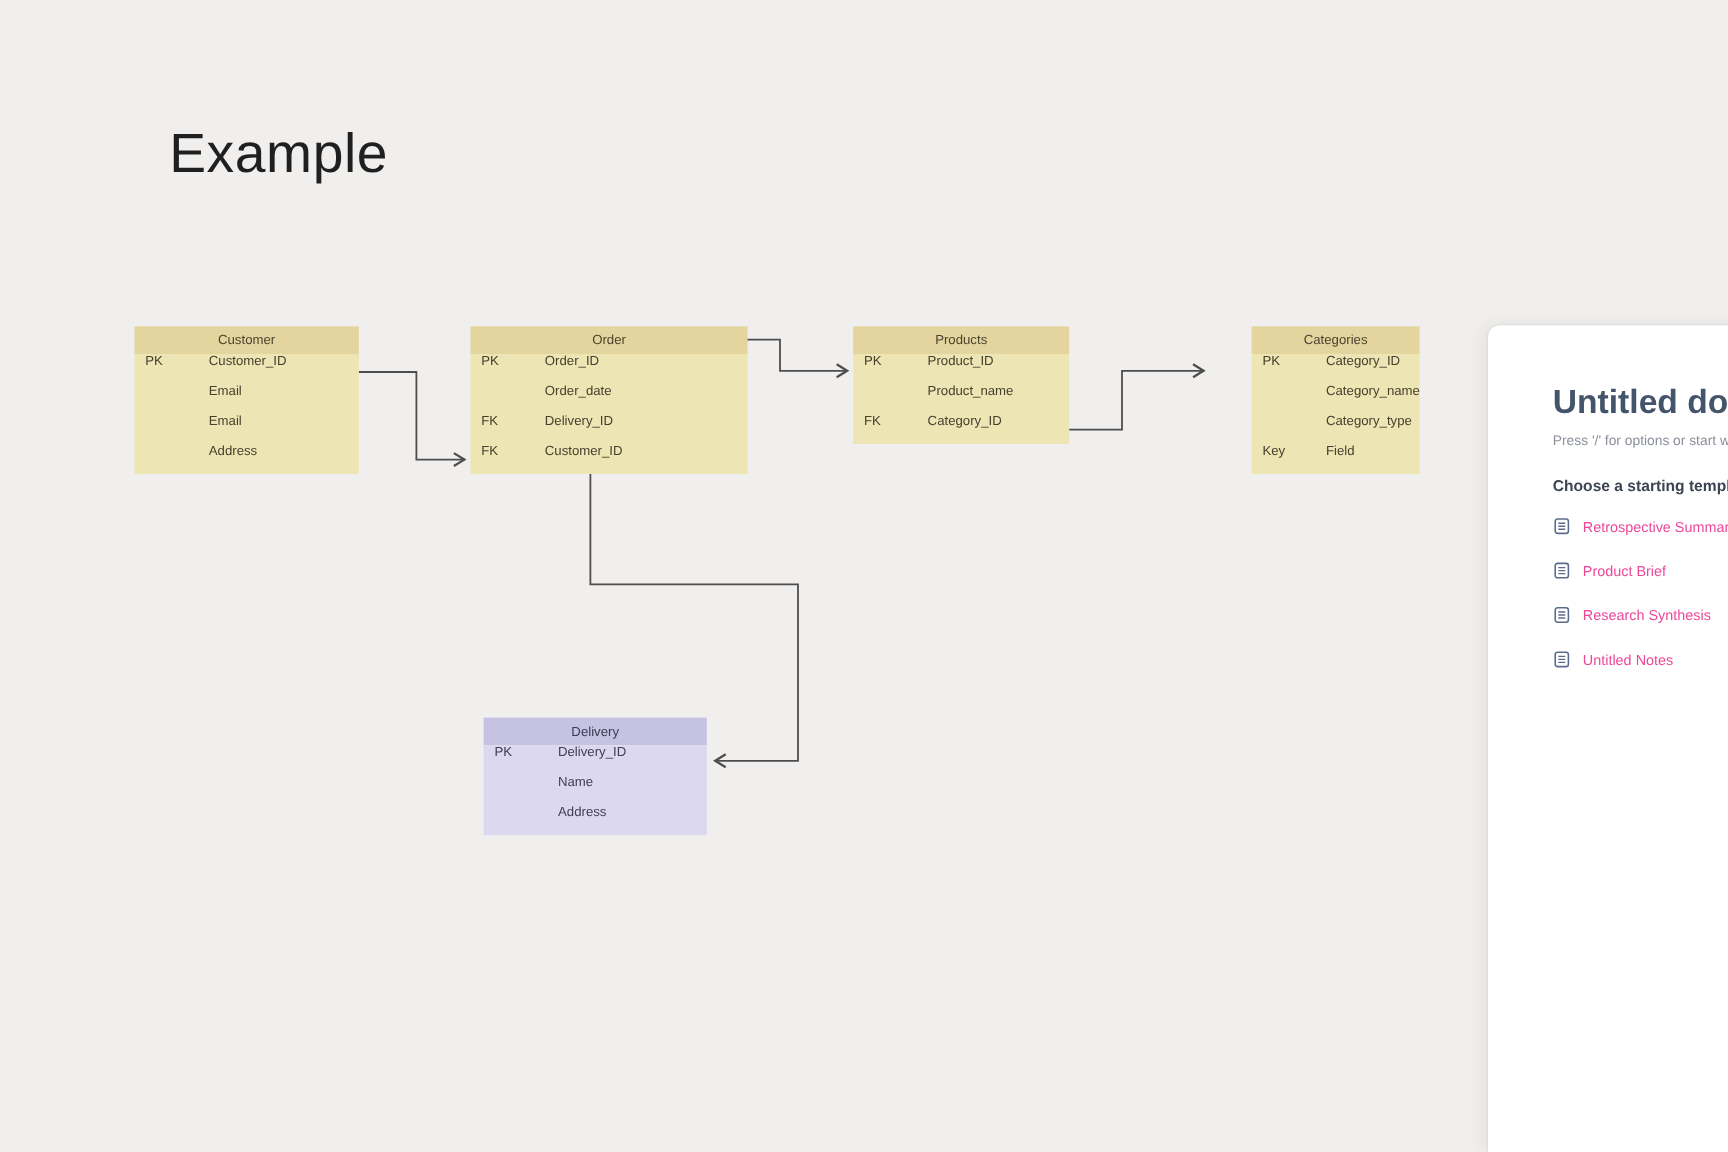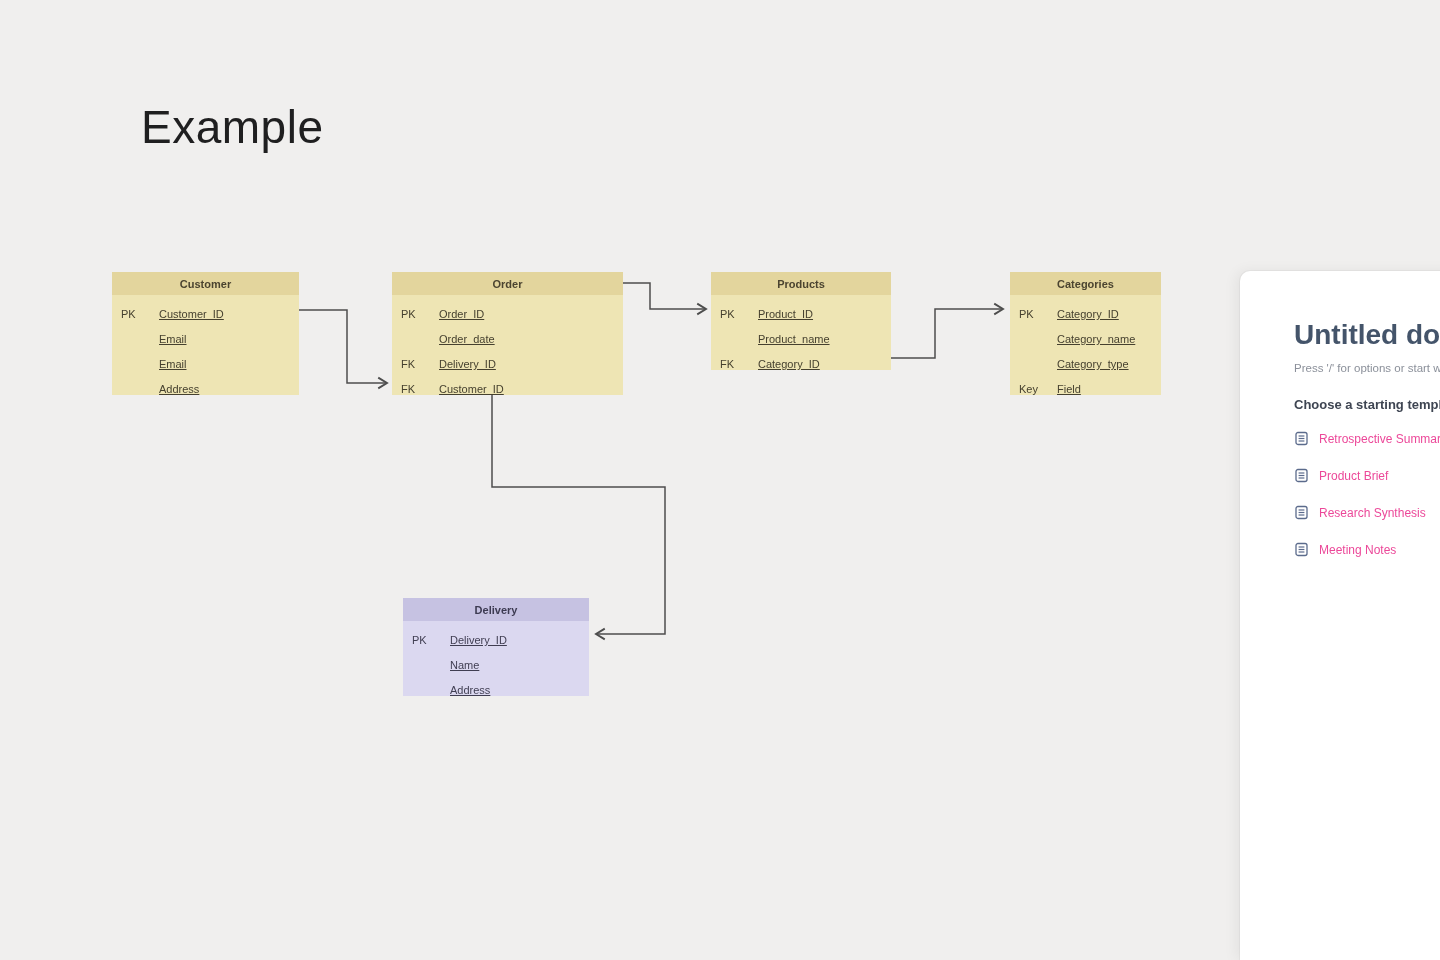--- a/index.html
+++ b/index.html
@@ -22,28 +22,28 @@
 
   
   .er-table {
     position:absolute;
     font-size:11px;
     box-shadow:0 0 0 0 transparent;
   }
   .er-header {
     height:23px;
     display:flex; align-items:center; justify-content:center;
-    font-weight:bold;
+    font-weight:normal;
   }
   .er-row {
     height:25px;
-    display:flex; align-items:flex-end;
+    display:flex; align-items:flex-start;gap:15px;
   }
   .er-key { width:38px; padding-left:9px; flex:none; }
-  .er-field { flex:1;text-decoration:underline; }
+  .er-field { flex:1; }
 
   .yellow .er-header { background:#e3d59d; color:#4b4430; }
   .yellow .er-body   { background:#eee5b4; }
   .yellow .er-row    { color:#46412f; }
 
   .purple .er-header { background:#c6c2e2; color:#3d3b52; }
   .purple .er-body   { background:#dbd8f0; }
   .purple .er-row    { color:#403e52; }
 
   
@@ -160,21 +160,21 @@
         <span class="er-key"></span>
         <span class="er-field">Product_name</span>
       </div>
       <div class="er-row">
         <span class="er-key">FK</span>
         <span class="er-field">Category_ID</span>
       </div>
     </div>
   </div>
 
-  <div class="er-table yellow" style="left:1010px; top:272px; width:151px;">
+  <div class="er-table yellow" style="left:1043px; top:272px; width:140px;">
     <div class="er-header">Categories</div>
     <div class="er-body">
       <div class="er-row">
         <span class="er-key">PK</span>
         <span class="er-field">Category_ID</span>
       </div>
       <div class="er-row">
         <span class="er-key"></span>
         <span class="er-field">Category_name</span>
       </div>
@@ -252,20 +252,20 @@
 
         <div class="template-item">
           <span class="doc-icon">
             <svg width="15" height="15" viewBox="0 0 15 15">
               <rect x="2" y="1.5" width="11" height="12" rx="2" fill="none" stroke="#5b6b8c" stroke-width="1.3"></rect>
               <line x1="4.6" y1="5" x2="10.4" y2="5" stroke="#5b6b8c" stroke-width="1.2"></line>
               <line x1="4.6" y1="7.5" x2="10.4" y2="7.5" stroke="#5b6b8c" stroke-width="1.2"></line>
               <line x1="4.6" y1="10" x2="10.4" y2="10" stroke="#5b6b8c" stroke-width="1.2"></line>
             </svg>
           </span>
-          <span class="label">Meeting Notes</span>
+          <span class="label">Untitled Notes</span>
         </div>
 
       </div>
     </div>
   </div>
 
 </div>
 
 </body></html>

